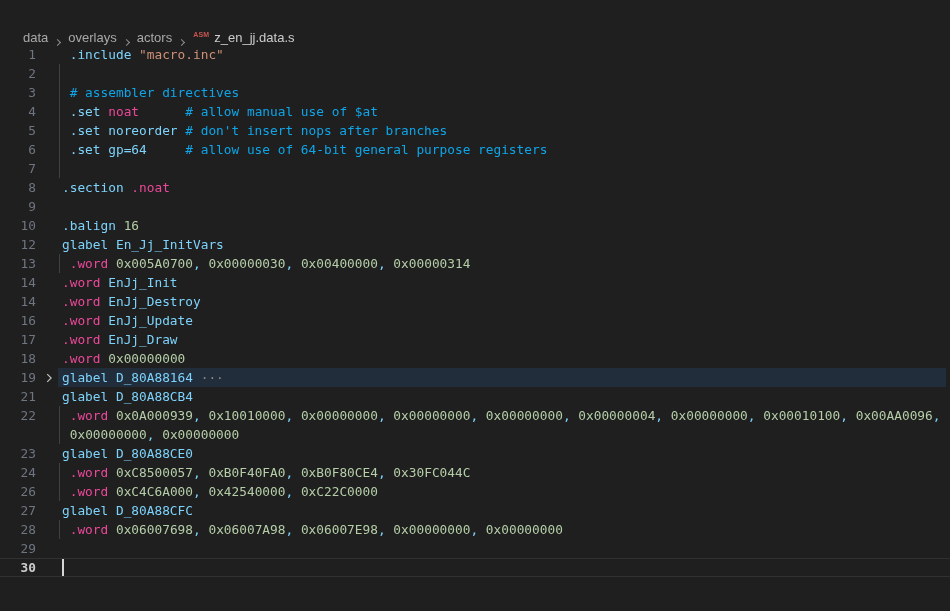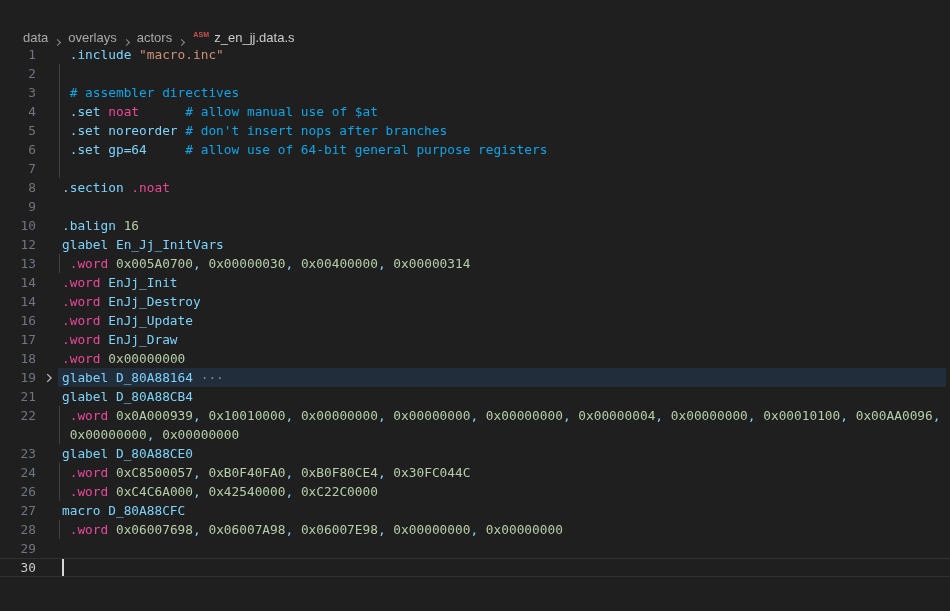--- a/index.html
+++ b/index.html
@@ -17,21 +17,21 @@
   .crumb-file { color:#cccccc; }
 
   
   .editor { position:relative; font-family:"DejaVu Sans Mono","Liberation Mono",monospace;
             font-size:12.8px; line-height:19px; }
   .row { position:relative; height:19px; display:flex; width:950px; }
   .row.current { box-shadow: inset 0 1px 0 #313131, inset 0 -1px 0 #313131; }
   .fold-bg { position:absolute; left:58px; right:4px; top:0; bottom:0; background:#212d3b; }
   .gutter { position:relative; width:62px; flex:none; display:flex; }
   .lnum { display:block; width:36px; text-align:right; color:#6e7681; line-height:19px; }
-  .lnum.active { color:#cccccc; }
+  .lnum.active { color:#cccccc;font-weight:bold; }
   .foldcol { width:26px; display:flex; align-items:center; justify-content:center; }
   .content { position:relative; flex:1; white-space:pre; color:#d4d4d4; line-height:19px; }
   .iguide { position:absolute; left:-3px; top:0; bottom:0; width:1px; background:#404040; }
   .cursor { position:absolute; left:0; top:1px; width:2px; height:17px; background:#d6d6d6; }
 
   .tk-d { color:#7dd3fc; }
   .tk-b { color:#ec4899; }
   .tk-n { color:#b5cea8; }
   .tk-s { color:#ce9178; }
   .tk-c { color:#0ea5e9; }
@@ -224,21 +224,21 @@
           <span class="lnum">26</span>
           <span class="foldcol"></span>
         </div>
         <div class="content"><span class="iguide"></span><span class="tk-b"> .word</span><span class="tk-d"> </span><span class="tk-n">0xC4C6A000</span><span class="tk-d">, </span><span class="tk-n">0x42540000</span><span class="tk-d">, </span><span class="tk-n">0xC22C0000</span></div>
       </div>
       <div class="row">
         <div class="gutter">
           <span class="lnum">27</span>
           <span class="foldcol"></span>
         </div>
-        <div class="content"><span class="tk-d">macro D_80A88CFC</span></div>
+        <div class="content"><span class="tk-d">glabel D_80A88CFC</span></div>
       </div>
       <div class="row">
         <div class="gutter">
           <span class="lnum">28</span>
           <span class="foldcol"></span>
         </div>
         <div class="content"><span class="iguide"></span><span class="tk-b"> .word</span><span class="tk-d"> </span><span class="tk-n">0x06007698</span><span class="tk-d">, </span><span class="tk-n">0x06007A98</span><span class="tk-d">, </span><span class="tk-n">0x06007E98</span><span class="tk-d">, </span><span class="tk-n">0x00000000</span><span class="tk-d">, </span><span class="tk-n">0x00000000</span></div>
       </div>
       <div class="row">
         <div class="gutter">

